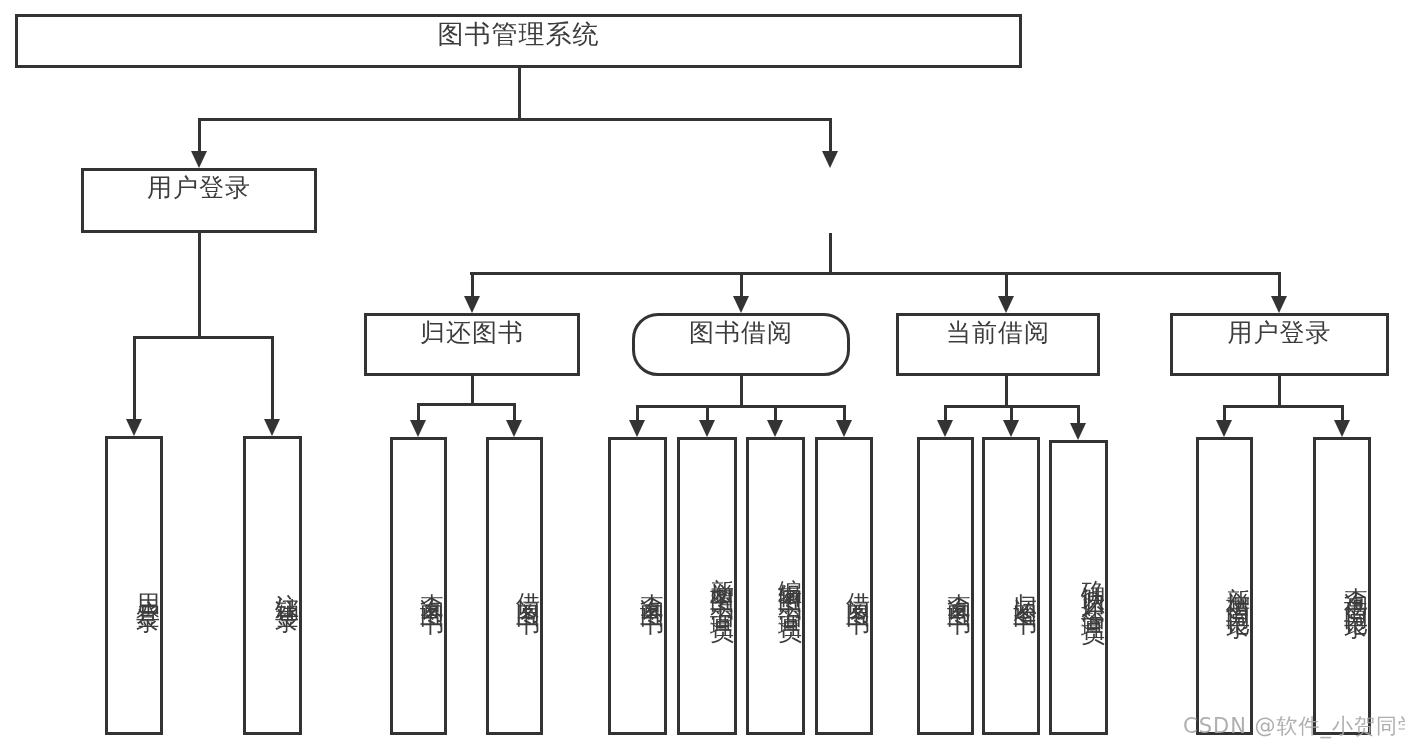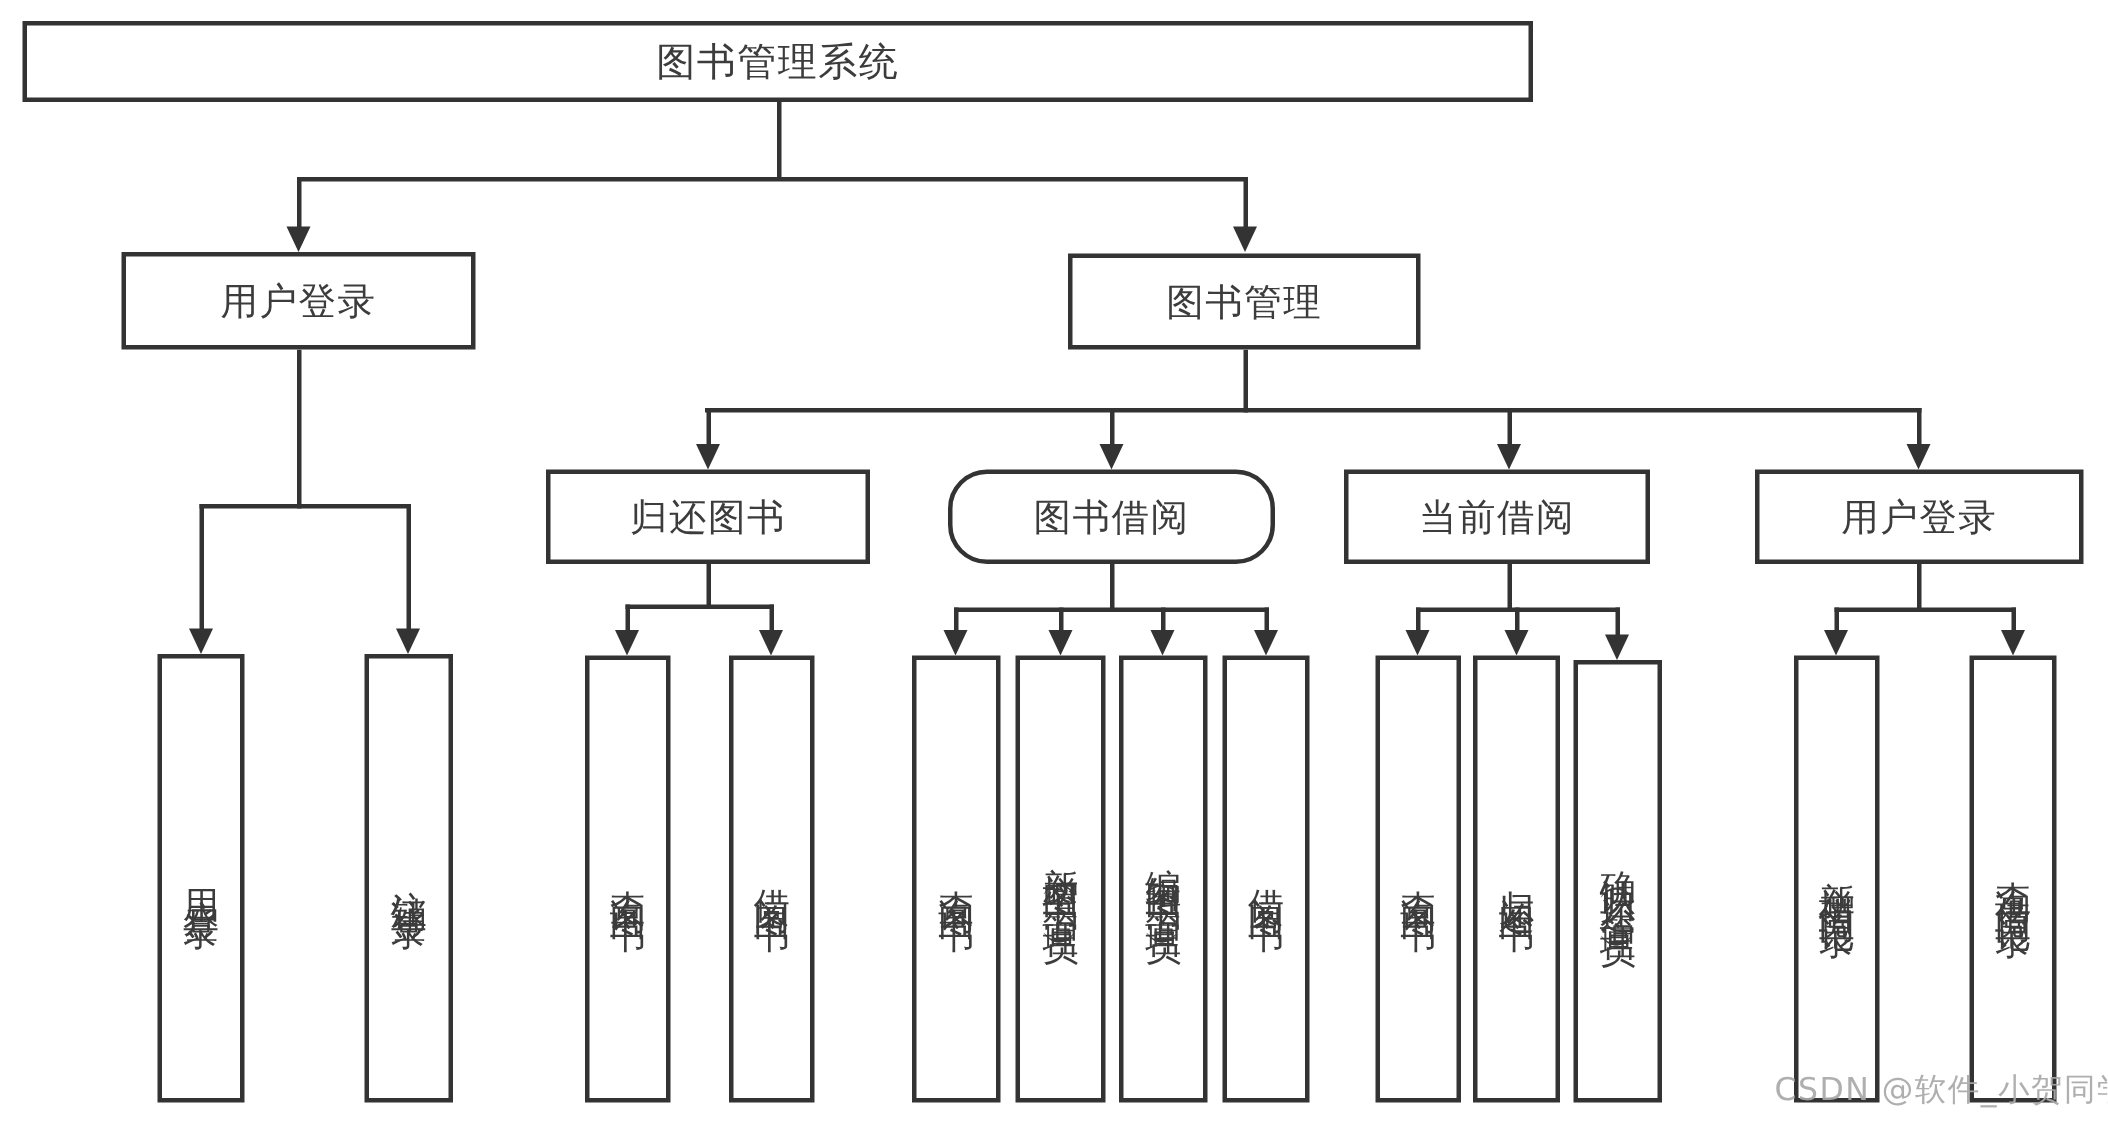--- a/index.html
+++ b/index.html
@@ -10,21 +10,21 @@
     background: #ffffff;
     font-family: "DejaVu Sans", "Liberation Sans", sans-serif;
     overflow: hidden;
   }
   .box {
     position: absolute;
     box-sizing: border-box;
     background: #ffffff;
     border: 3px solid #333333;
     display: flex;
-    align-items: center;
+    align-items: flex-start;
     justify-content: center;
     color: #3c3c3c;
     z-index: 2;
   }
   .box.h { font-size: 25px; letter-spacing: 1px; }
   .box.root { font-size: 26px; }
   .box.v {
     font-size: 24px;
     writing-mode: vertical-rl;
     text-orientation: mixed;
@@ -60,23 +60,20 @@
 <body>
 
 <div class="canvas">
 
   <div class="box h root" style="left:15px; top:14px; width:1007px; height:54px;">
     <span>图书管理系统</span>
   </div>
 
   <div class="box h" style="left:81px; top:168px; width:236px; height:65px;">
     <span>用户登录</span>
-  </div>
-  <div class="box h" style="left:712px; top:169px; width:235px; height:64px;">
-    <span>图书管理</span>
   </div>
 
   <div class="box h" style="left:364px; top:313px; width:216px; height:63px;">
     <span>归还图书</span>
   </div>
   <div class="box h" style="left:632px; top:313px; width:218px; height:63px;border-radius:26px;">
     <span>图书借阅</span>
   </div>
   <div class="box h" style="left:896px; top:313px; width:204px; height:63px;">
     <span>当前借阅</span>

